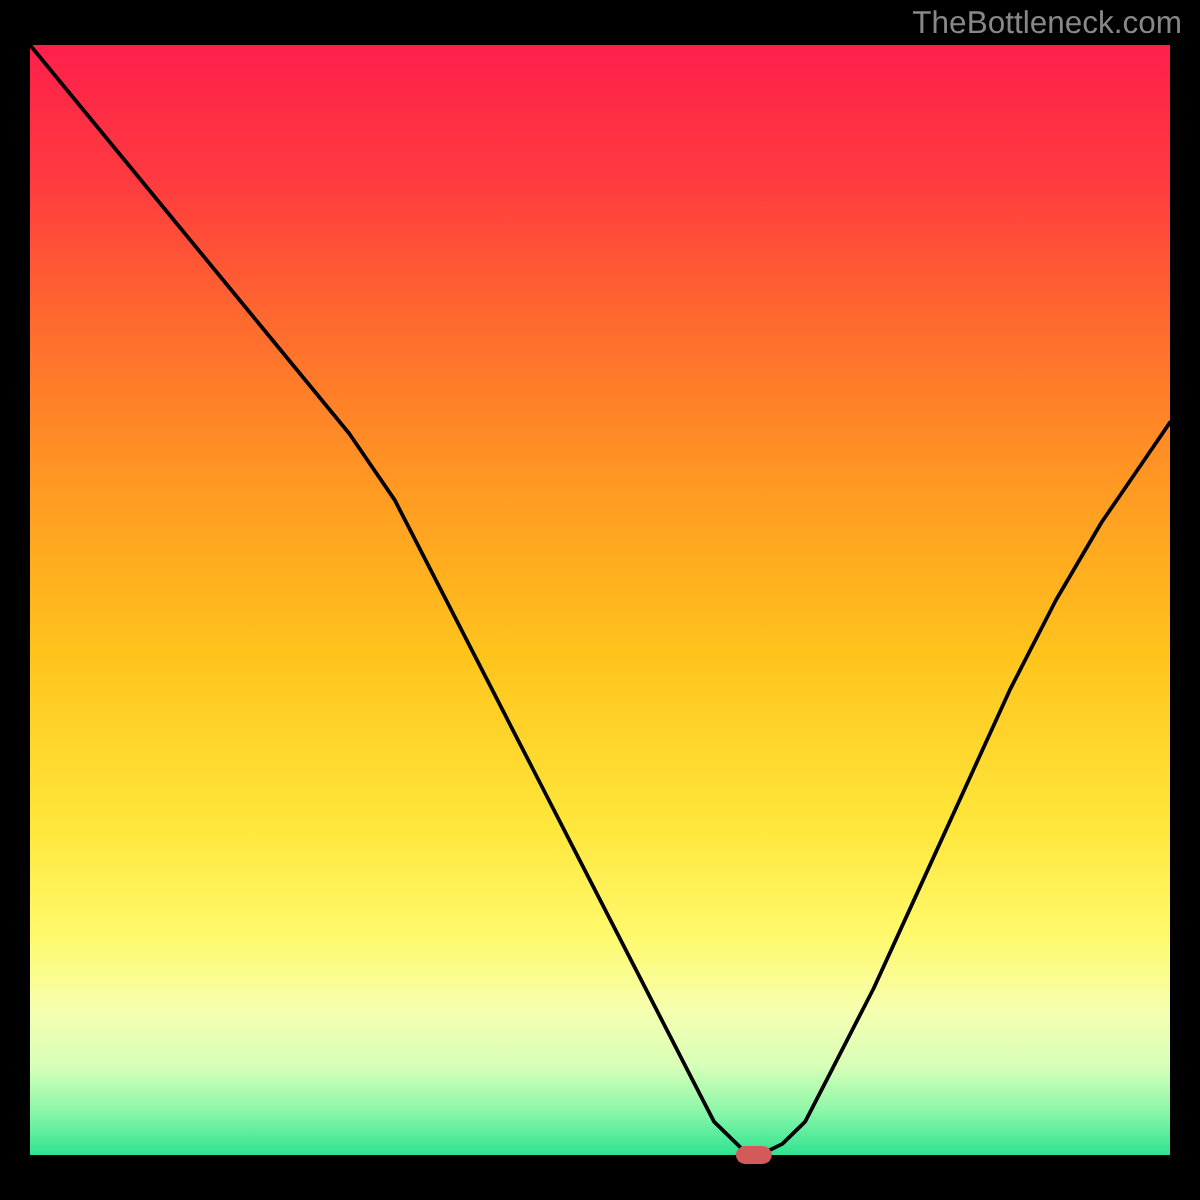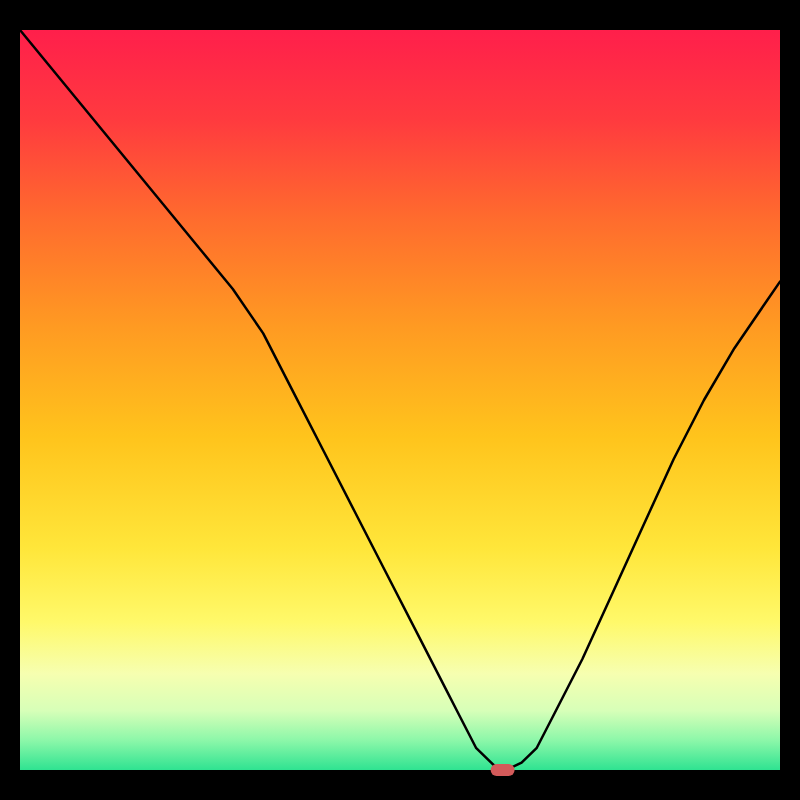--- a/index.html
+++ b/index.html
@@ -33,20 +33,21 @@
     top: 0;
     left: 0;
     width: 800px;
     height: 800px;
   }
 </style>
 </head>
 <body>
 <div class="frame">
 
+  <div class="watermark">TheBottleneck.com</div>
 
   <svg class="plot" viewBox="0 0 800 800" preserveAspectRatio="none">
     <defs>
       <linearGradient id="bgGrad" x1="0" y1="0" x2="0" y2="1">
 
       <stop offset="0%" stop-color="#ff1f4b"></stop>
           <stop offset="12%" stop-color="#ff3a3f"></stop>
           <stop offset="25%" stop-color="#ff6a2e"></stop>
           <stop offset="40%" stop-color="#ff9a22"></stop>
           <stop offset="55.00000000000001%" stop-color="#ffc41c"></stop>

